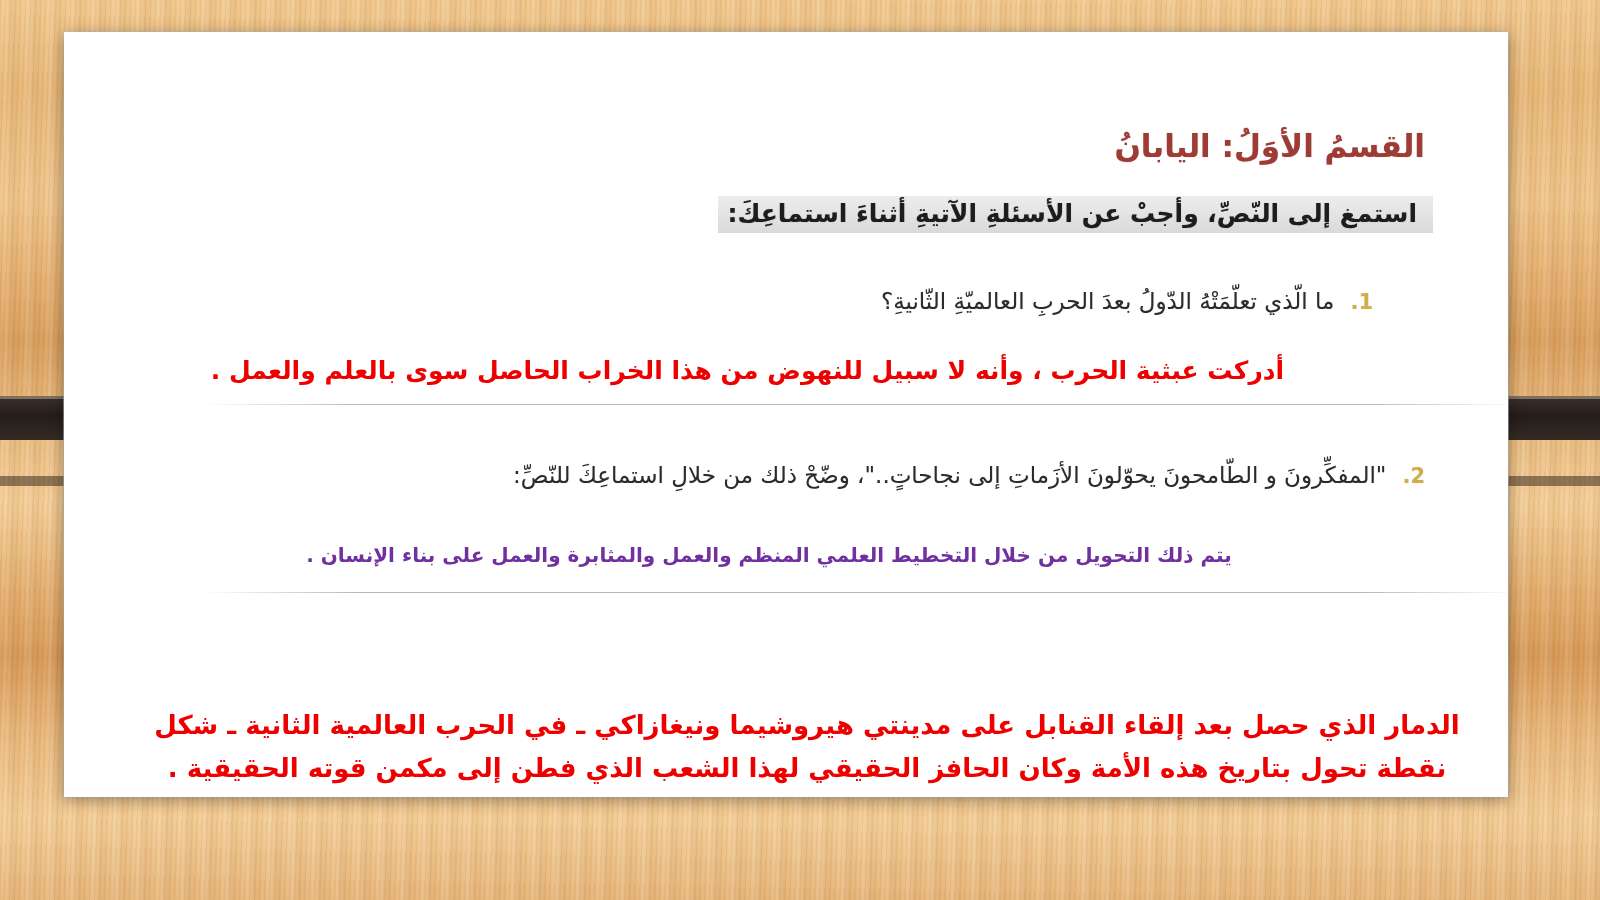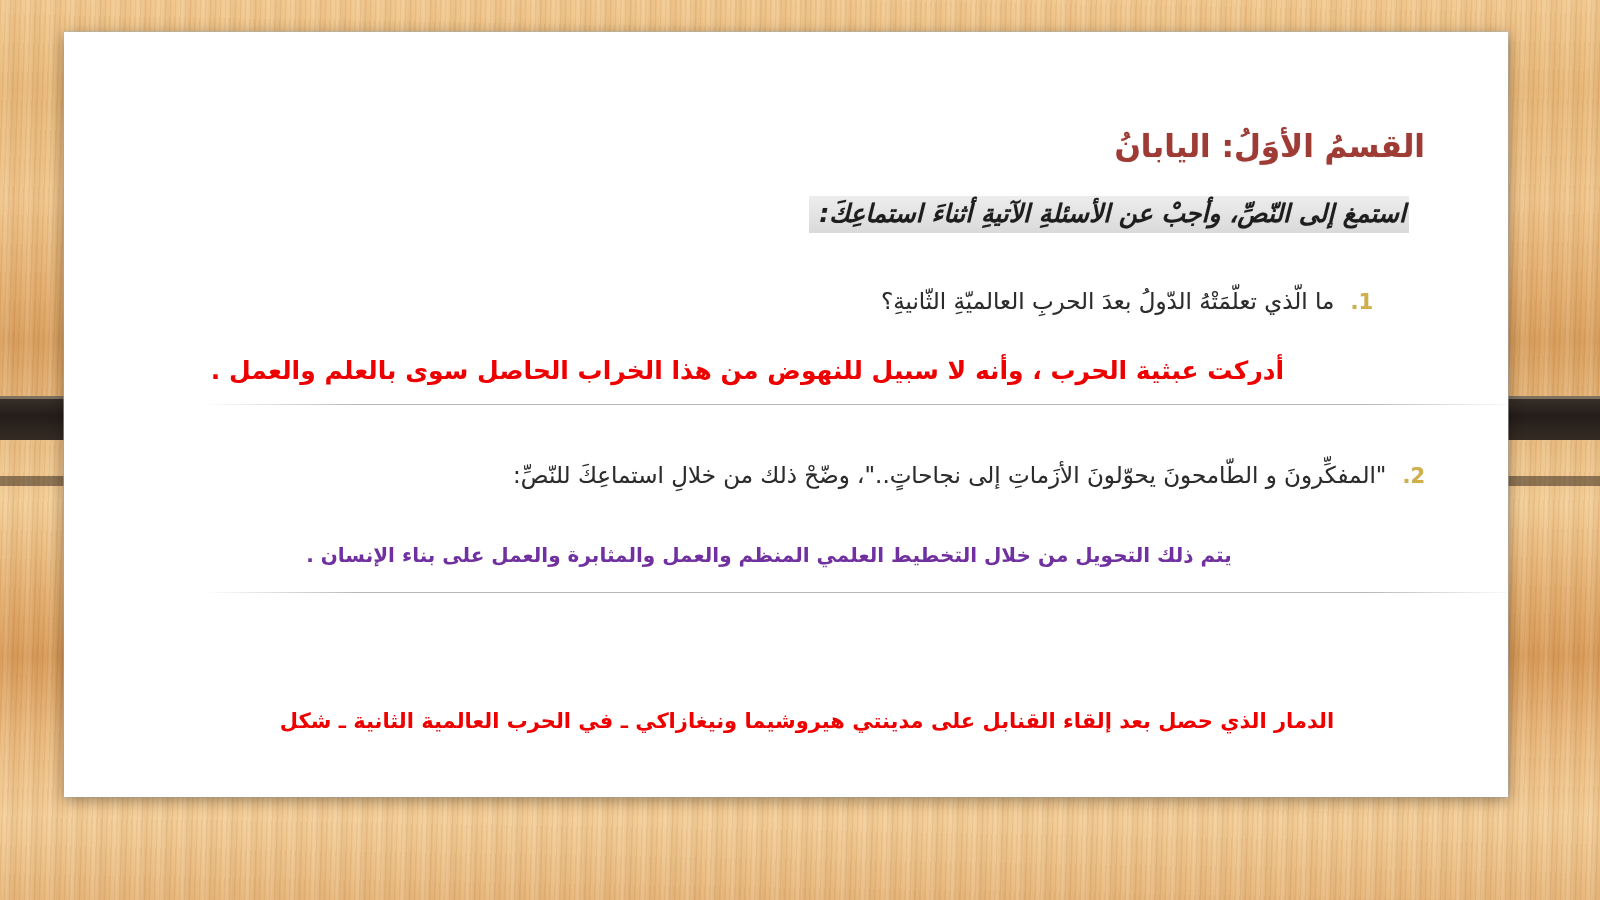--- a/index.html
+++ b/index.html
@@ -59,27 +59,26 @@
 
   .t-title{
     position:absolute;right:104px;top:96px;
     font-family:"DejaVu Sans","Liberation Sans",sans-serif;
     font-size:31px;font-weight:bold;color:#9e3b35;
     letter-spacing:0px;
     text-shadow:0 0 1px rgba(120,30,25,.45);
     white-space:nowrap;
   }
   .t-instr{
-    position:absolute;right:120px;top:164px;
+    position:absolute;right:96px;top:164px;
     font-size:25px;font-weight:bold;color:#1d1d1d;
     background:linear-gradient(180deg,rgba(222,222,222,.55),rgba(205,205,205,.75));
-    padding:3px 3px 5px 10px;
+    padding:3px 16px 5px 10px;
     white-space:nowrap;
     text-shadow:0 0 1px rgba(0,0,0,.3);
-    font-style:italic;
   }
   .rule{
     position:absolute;left:118px;width:1316px;height:1px;
     background:linear-gradient(90deg,rgba(190,190,190,0) 0%,rgba(170,170,170,.85) 12%,rgba(170,170,170,.85) 88%,rgba(190,190,190,0) 100%);
   }
   .rule.r1{top:372px;}
   .rule.r2{top:560px;}
 
   .q{
     position:absolute;
@@ -110,21 +109,21 @@
     font-size:25px;color:#ee0000;
     padding-right:119px;
   }
   .ans-2{
     right:12px;left:0;top:508px;
     font-size:20px;color:#7030a0;
     padding-right:64px;
   }
   .ans-3{
     right:60px;left:60px;top:672px;
-    font-size:21px;color:#ee0000;
+    font-size:26px;color:#ee0000;
     white-space:normal;
     line-height:1.65;
   }
   .ans-3 .l2{display:block;}
 </style>
 </head>
 <body>
 
 <div class="stage">
 
@@ -154,18 +153,19 @@
         <span class="num">2.</span><span>"المفكِّرونَ و الطّامحونَ يحوّلونَ الأزَماتِ إلى نجاحاتٍ.."، وضّحْ ذلك من خلالِ استماعِكَ للنّصِّ:</span>
       </div>
 
       <div class="ans ans-2">يتم ذلك التحويل من خلال التخطيط العلمي المنظم والعمل والمثابرة والعمل على بناء الإنسان .</div>
 
       <div class="rule r2"></div>
 
 
       <div class="ans ans-3">
         <span class="l1">الدمار الذي حصل بعد إلقاء القنابل على مدينتي هيروشيما ونيغازاكي ـ في الحرب العالمية الثانية ـ شكل</span>
+        <span class="l2">نقطة تحول بتاريخ هذه الأمة وكان الحافز الحقيقي لهذا الشعب الذي فطن إلى مكمن قوته الحقيقية .</span>
       </div>
 
     </div>
   </div>
 
 </div>
 
 </body></html>

